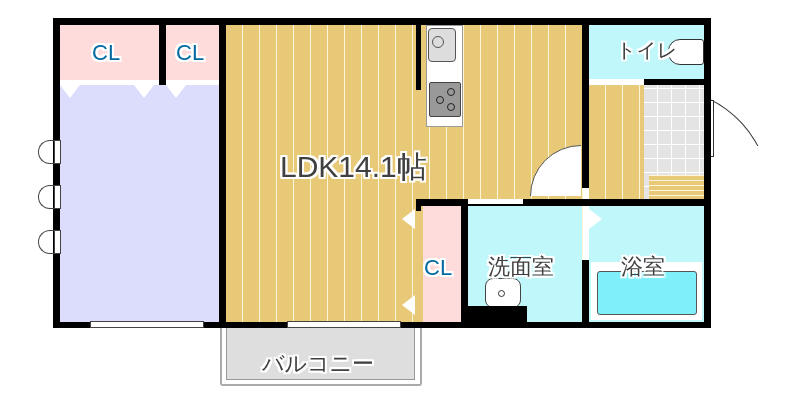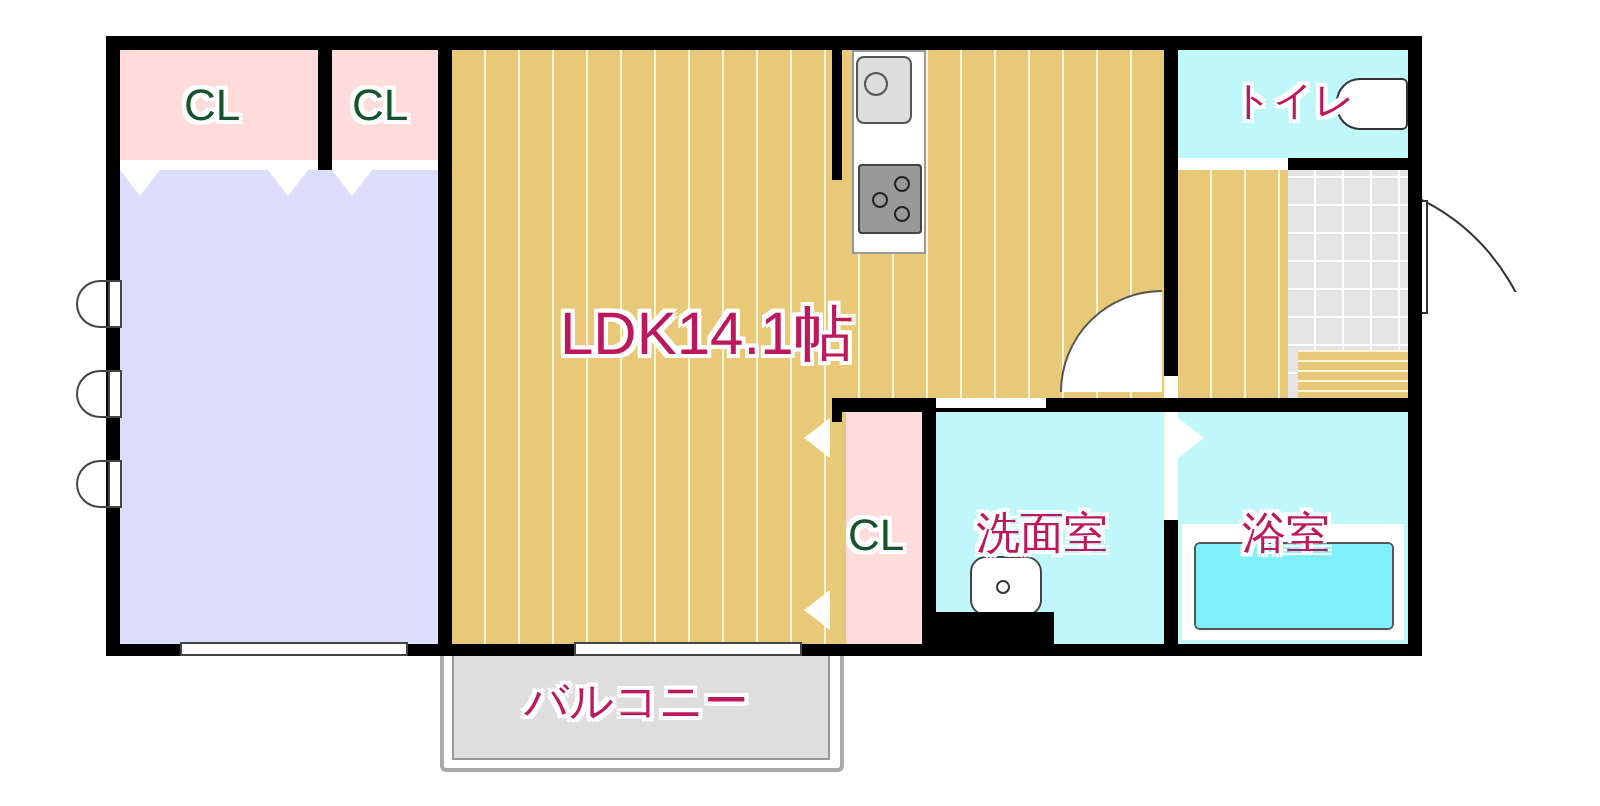--- a/index.html
+++ b/index.html
@@ -1,39 +1,39 @@
 <!DOCTYPE html>
 <html><head>
 <meta charset="utf-8">
 <style>
   html,body{margin:0;padding:0;background:#ffffff;}
   body{width:800px;height:403px;position:relative;overflow:hidden;font-family:"Liberation Sans","DejaVu Sans",sans-serif;}
   .abs{position:absolute;}
   .wall{position:absolute;background:#000;}
-  .label{position:absolute;color:#be185d;white-space:nowrap;
+  .label{position:absolute;color:#404040;white-space:nowrap;
     text-shadow:-2px -2px 0 #fff,2px -2px 0 #fff,-2px 2px 0 #fff,2px 2px 0 #fff,0 2px 0 #fff,0 -2px 0 #fff,2px 0 0 #fff,-2px 0 0 #fff;}
-  .cl-label{font-size:22px;color:#14532d;}
+  .cl-label{font-size:22px;color:#0369a1;}
   .wood{background-color:#e8c977;
     background-image:repeating-linear-gradient(90deg, rgba(255,248,220,0) 0px, rgba(255,248,220,0) 16px, #fff5d8 16px, #fff5d8 17px);}
   .tile{background-color:#e4e4e4;
     background-image:repeating-linear-gradient(90deg, transparent 0 13px, #fff 13px 14px),repeating-linear-gradient(0deg, transparent 0 13px, #fff 13px 14px);}
   .step{background-color:#e8c977;
     background-image:repeating-linear-gradient(0deg, #e8c977 0 4px, #fff5d8 4px 5px);}
   .tri-down{position:absolute;width:0;height:0;border-left:10px solid transparent;border-right:10px solid transparent;border-top:13px solid #fff;}
   .tri-right{position:absolute;width:0;height:0;border-top:10px solid transparent;border-bottom:10px solid transparent;border-left:13px solid #fff;}
   .tri-left{position:absolute;width:0;height:0;border-top:10px solid transparent;border-bottom:10px solid transparent;border-right:13px solid #fff;}
 </style>
 </head>
 <body>
 
 <div class="abs" style="left:0;top:0;width:800px;height:403px;">
 
   <div class="abs" style="left:220px;top:322px;width:198px;height:62px;border:2px solid #aaa;border-top:none;background:#fff;border-radius:0 0 3px 3px;"></div>
   <div class="abs" style="left:226px;top:322px;width:187px;height:57px;background:#dedede;border:1px solid #999;border-top:none;"></div>
-  <div class="label" style="left:262px;top:336px;font-size:22px;">バルコニー</div>
+  <div class="label" style="left:262px;top:349px;font-size:22px;">バルコニー</div>
 
   <div class="abs" style="left:60px;top:84px;width:159px;height:238px;background:#dcdcfc;"></div>
 
   <div class="abs" style="left:60px;top:25px;width:99px;height:55px;background:#ffdcdc;"></div>
   <div class="abs" style="left:166px;top:25px;width:53px;height:55px;background:#ffdcdc;"></div>
   <div class="abs" style="left:60px;top:80px;width:159px;height:5px;background:#fff;"></div>
   <div class="tri-down" style="left:60px;top:85px;"></div>
   <div class="tri-down" style="left:134px;top:85px;"></div>
   <div class="tri-down" style="left:166px;top:85px;"></div>
   <div class="label cl-label" style="left:92px;top:40px;">CL</div>

